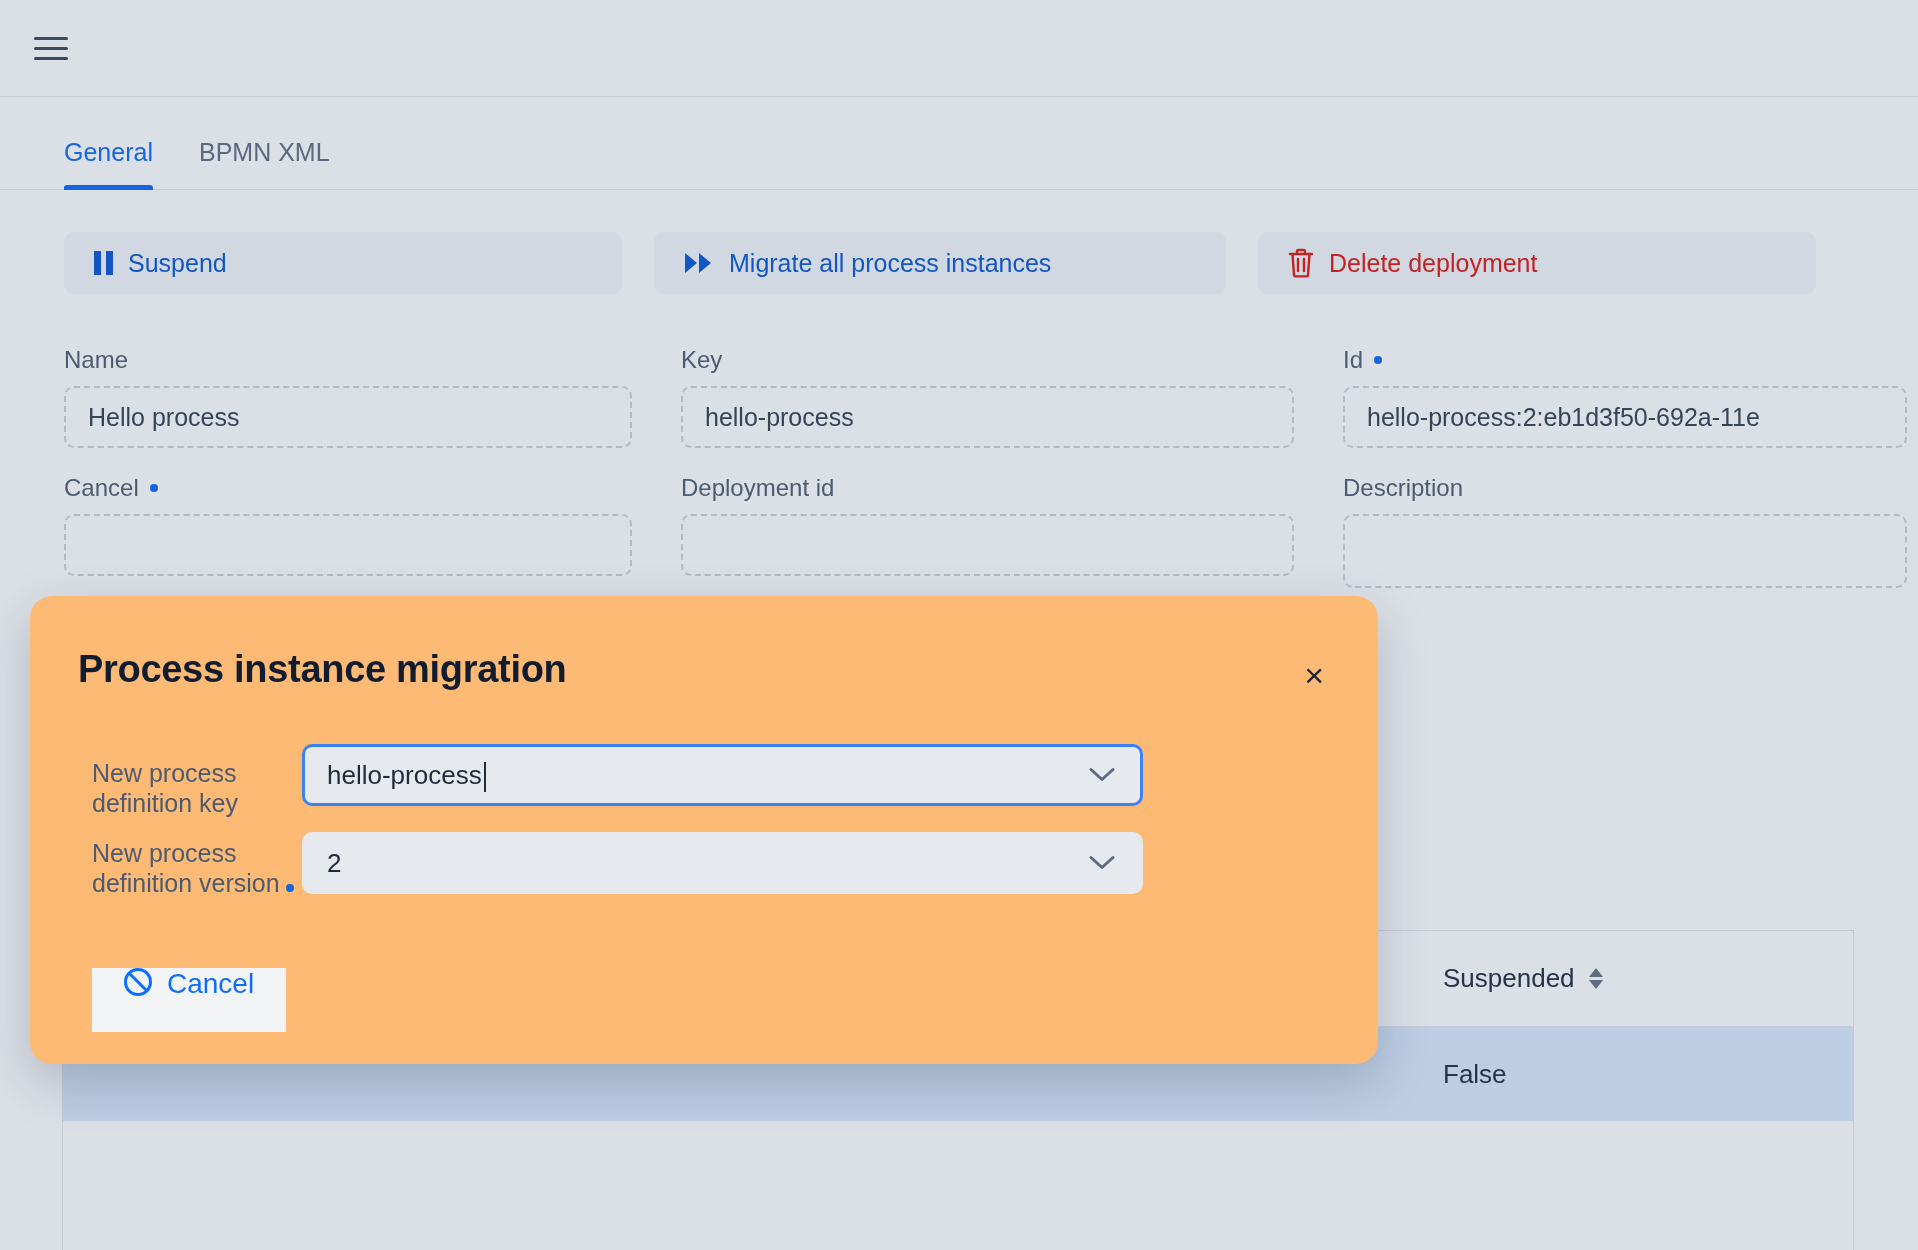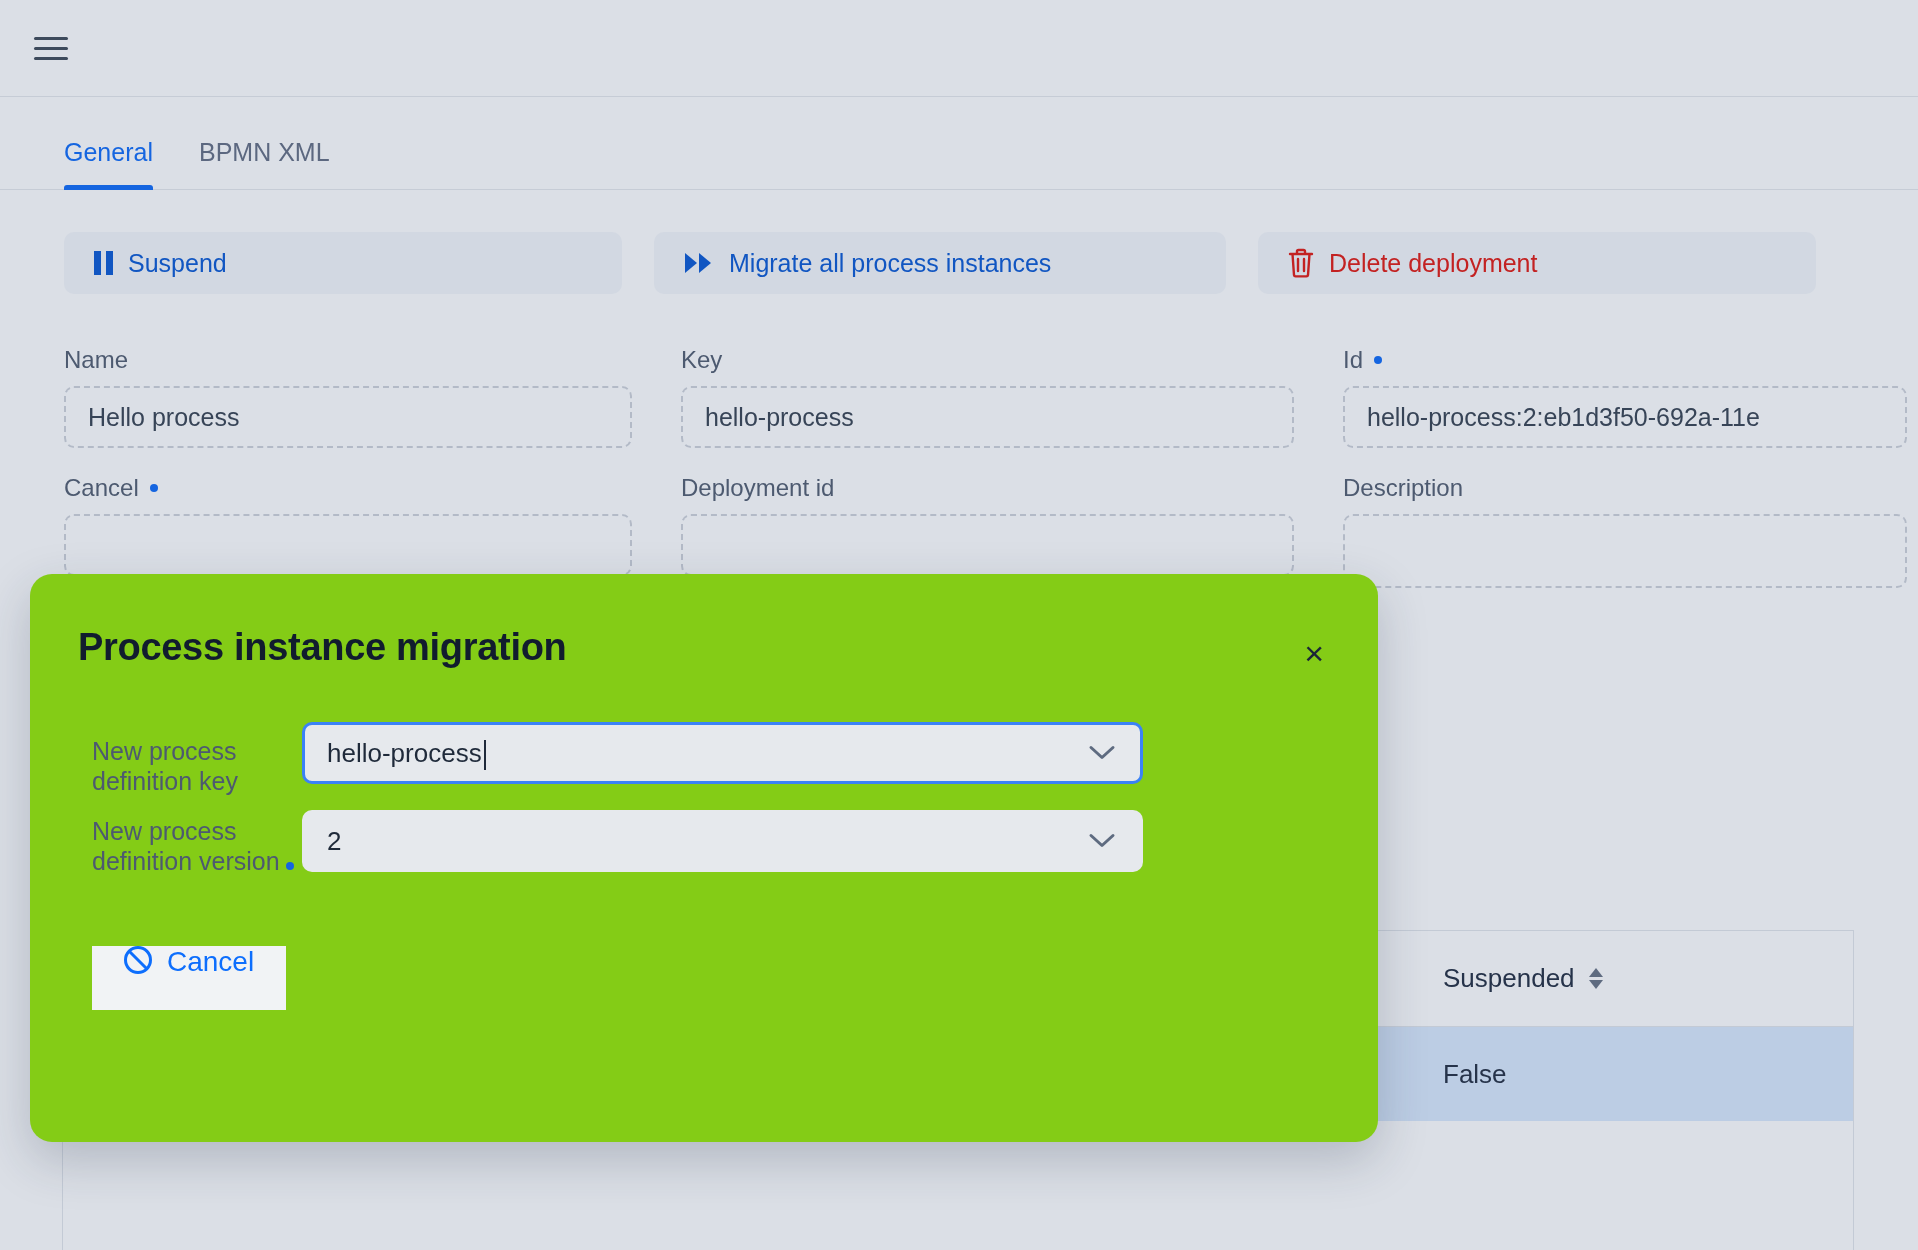--- a/index.html
+++ b/index.html
@@ -187,24 +187,24 @@
     border-left: 7px solid transparent;
     border-right: 7px solid transparent;
   }
   .sort-arrows i.up   { border-bottom: 9px solid #5e6b80; }
   .sort-arrows i.down { border-top: 9px solid #5e6b80; }
 
   
   .modal-card {
     position: absolute;
     left: 30px;
-    top: 574px;
+    top: 596px;
     width: 1348px;
-    height: 568px;
-    background: #84cc16;
+    height: 468px;
+    background: #fdba74;
     border-radius: 22px;
     box-shadow: 0 18px 50px rgba(30,45,70,0.22);
     z-index: 50;
   }
   .modal-head {
     display: flex;
     align-items: flex-start;
     justify-content: space-between;
     padding: 52px 48px 0 48px;
   }

